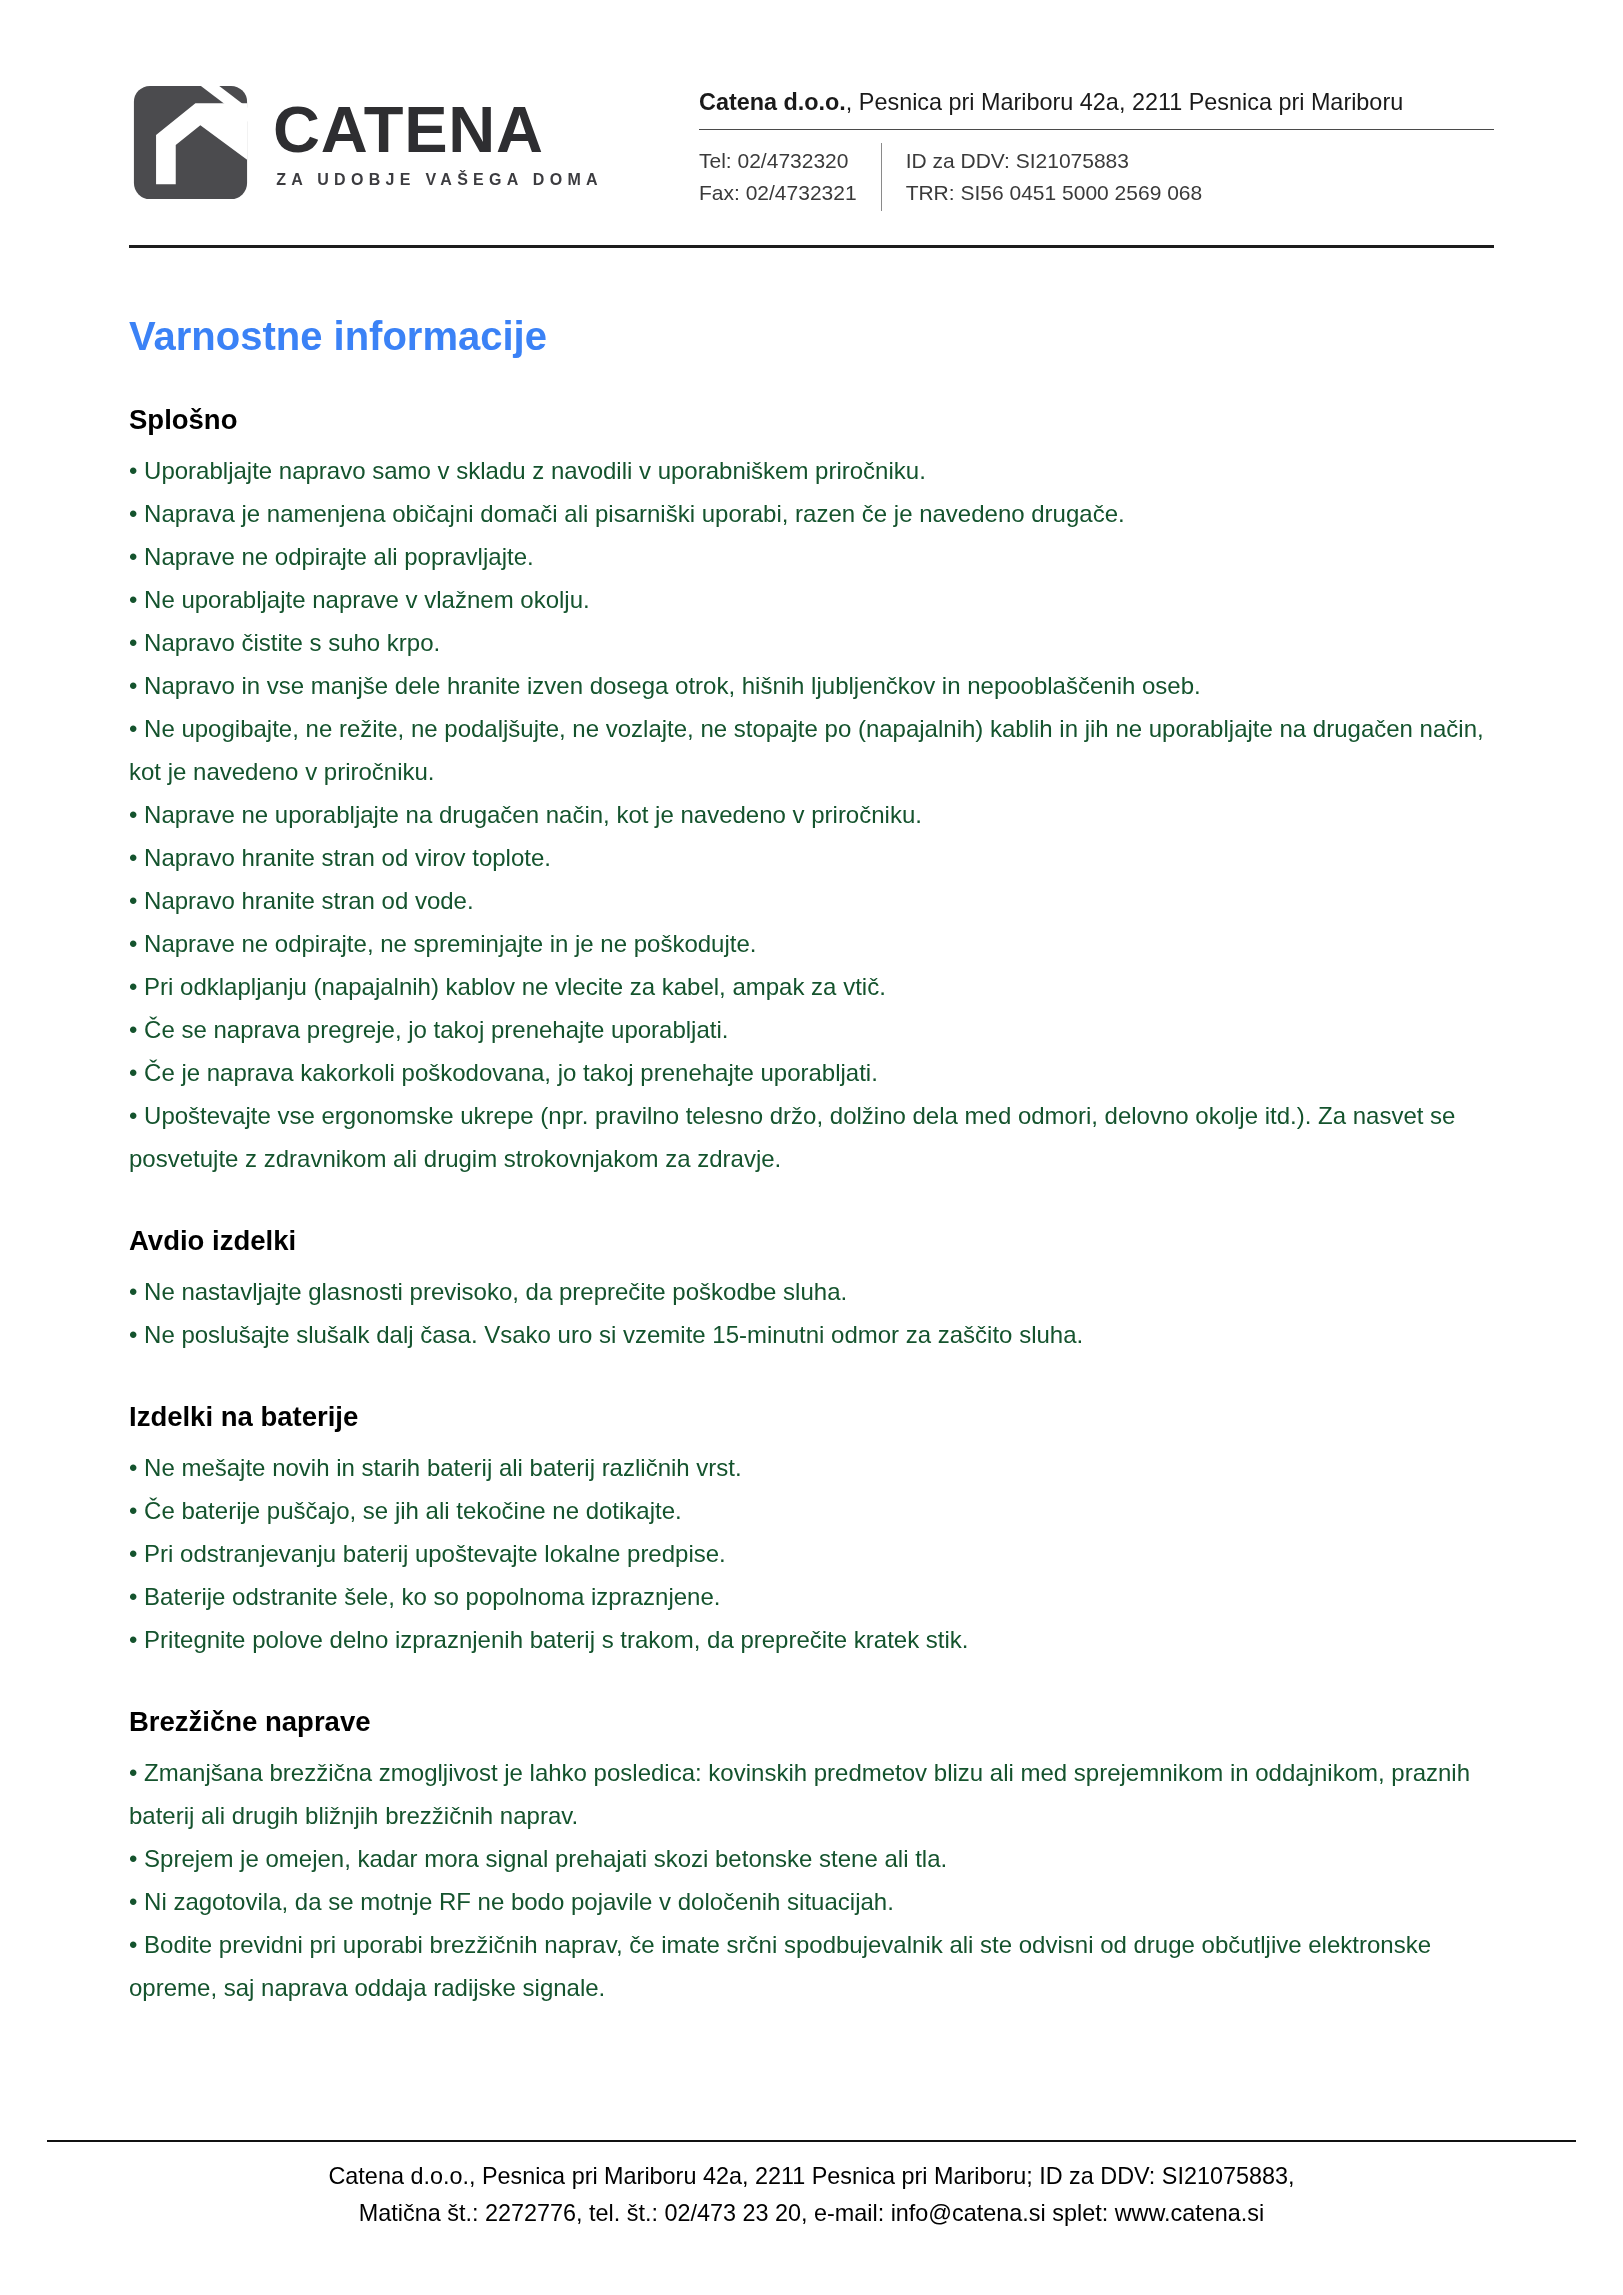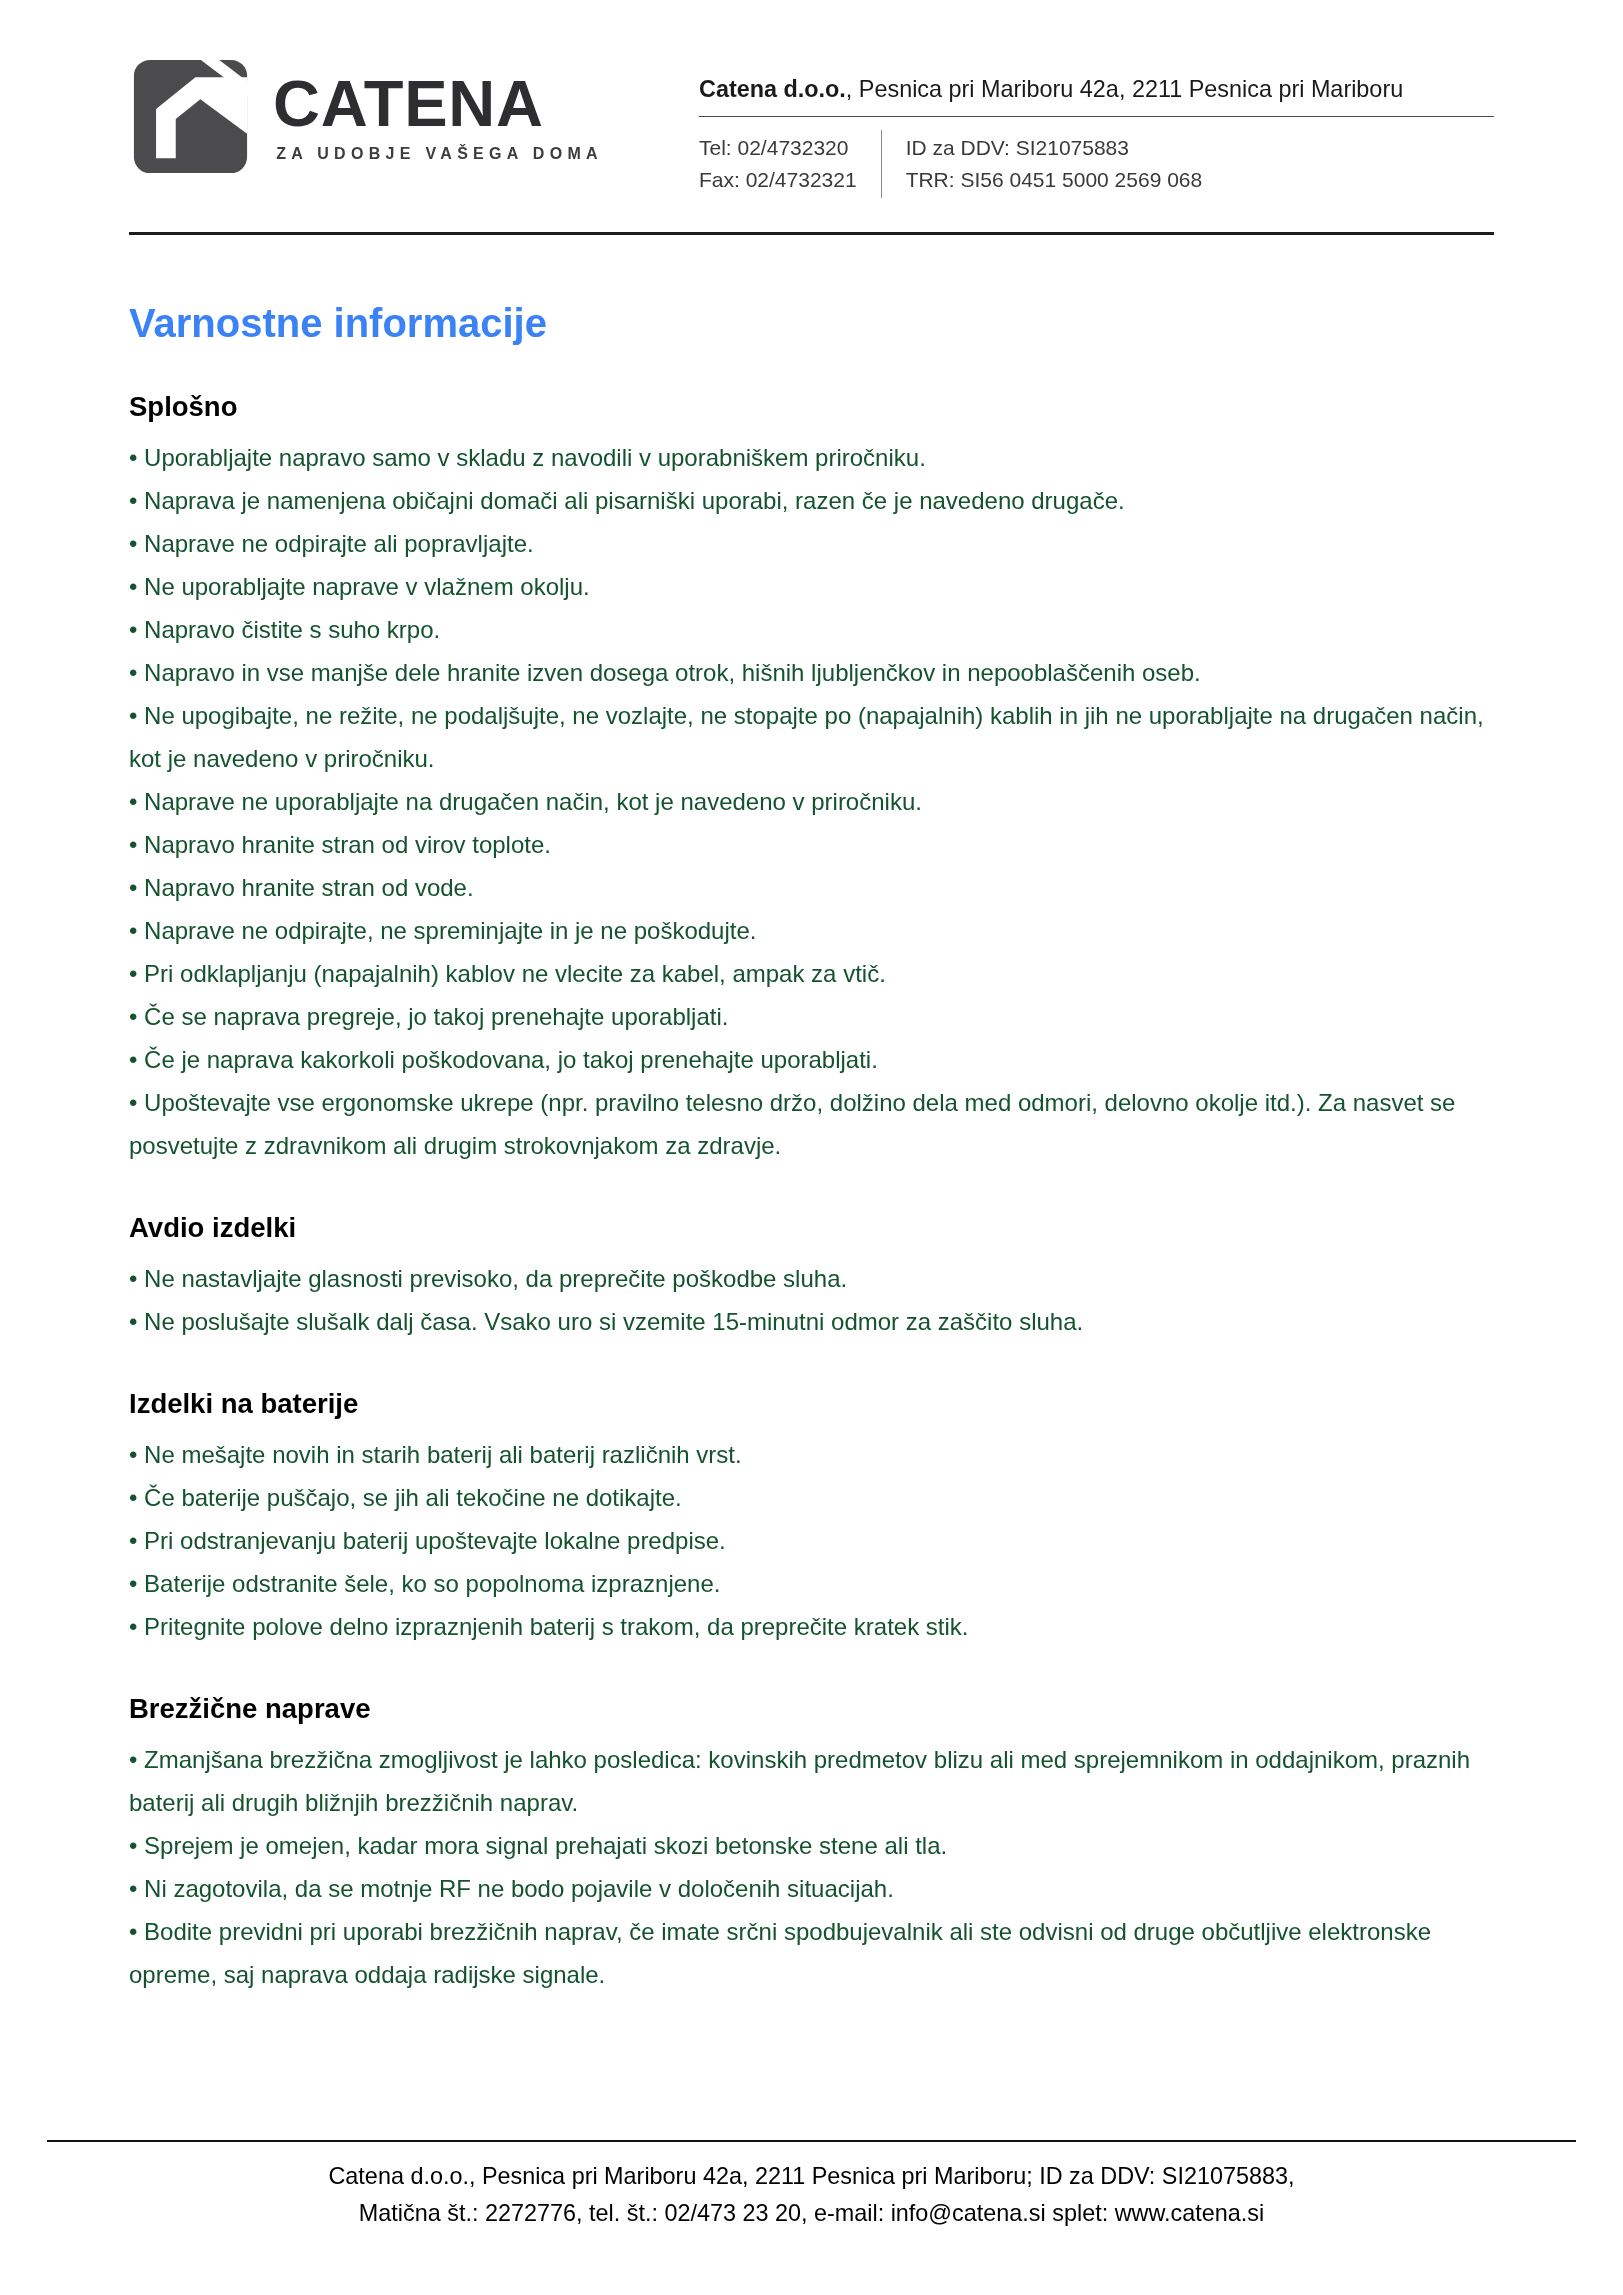--- a/index.html
+++ b/index.html
@@ -5,33 +5,33 @@
   * { margin:0; padding:0; box-sizing:border-box; }
   html, body { background:#ffffff; }
   body {
     width:1623px; height:2295px; overflow:hidden;
     font-family:"Liberation Sans","DejaVu Sans",sans-serif;
     color:#000;
   }
   .page {
     width:100%; height:100%;
     display:flex; flex-direction:column;
-    padding:55px 129px 63px 129px;
+    padding:81px 129px 63px 129px;
     background:#fff;
   }
 
   
   .header { display:flex; align-items:flex-start; }
   .logo-block { display:flex; align-items:center; gap:21px; width:501px; flex:0 0 auto; }
   .logo-icon { width:123px; height:123px; flex:0 0 auto; }
   .logo-text { display:flex; flex-direction:column; }
   .logo-wordmark { font-size:65px; font-weight:700; color:#2e2e31; letter-spacing:0.8px; line-height:1; }
   .logo-tagline { font-size:16px; font-weight:700; color:#3c3c40; letter-spacing:5.3px; margin-top:9px; padding-left:3.2px; }
 
-  .company { flex:1 1 auto; margin-left:69px; margin-top:21px; }
+  .company { flex:1 1 auto; margin-left:69px; margin-top:8px; }
   .company-head { font-size:23.4px; color:#1a1a1a; padding-bottom:13px; border-bottom:1.6px solid #4a4a4a; }
   .company-head .bold { font-weight:700; }
   .company-grid { display:flex; padding-top:13px; }
   .company-col { font-size:21px; color:#3a3a3a; line-height:1.55; padding:1.6px 24px; border-left:1.6px solid #8a8a8a; }
   .company-col:first-child { border-left:none; padding-left:0; }
 
   .header-rule { border:none; border-top:3.2px solid #1c1c1c; margin-top:34px; }
 
   
   .doc-title { font-size:40px; font-weight:700; color:#3b82f6; margin-top:66px; }

